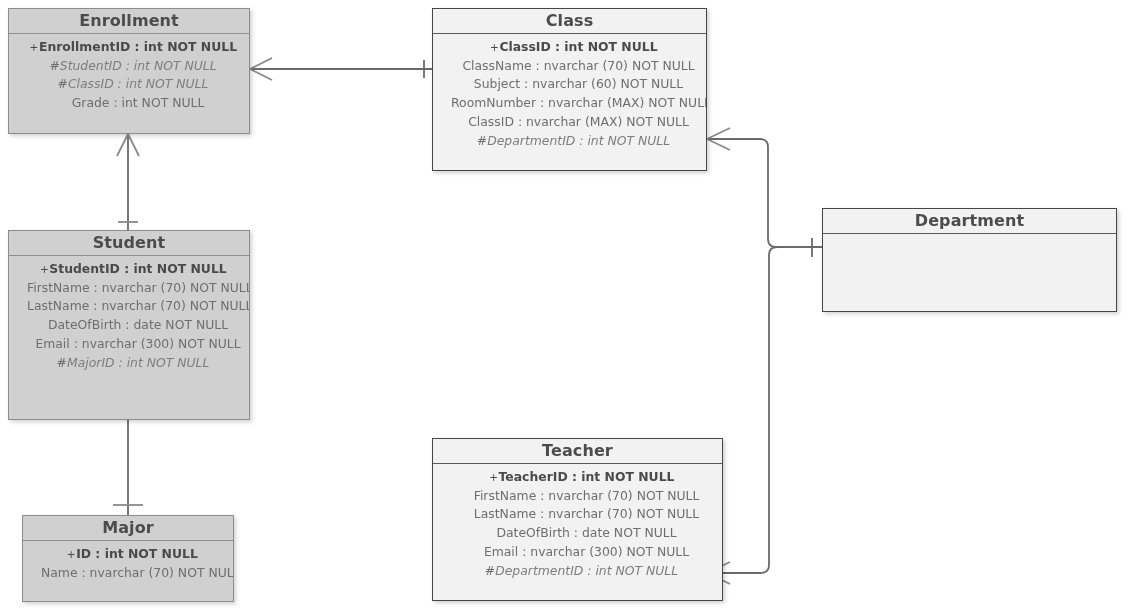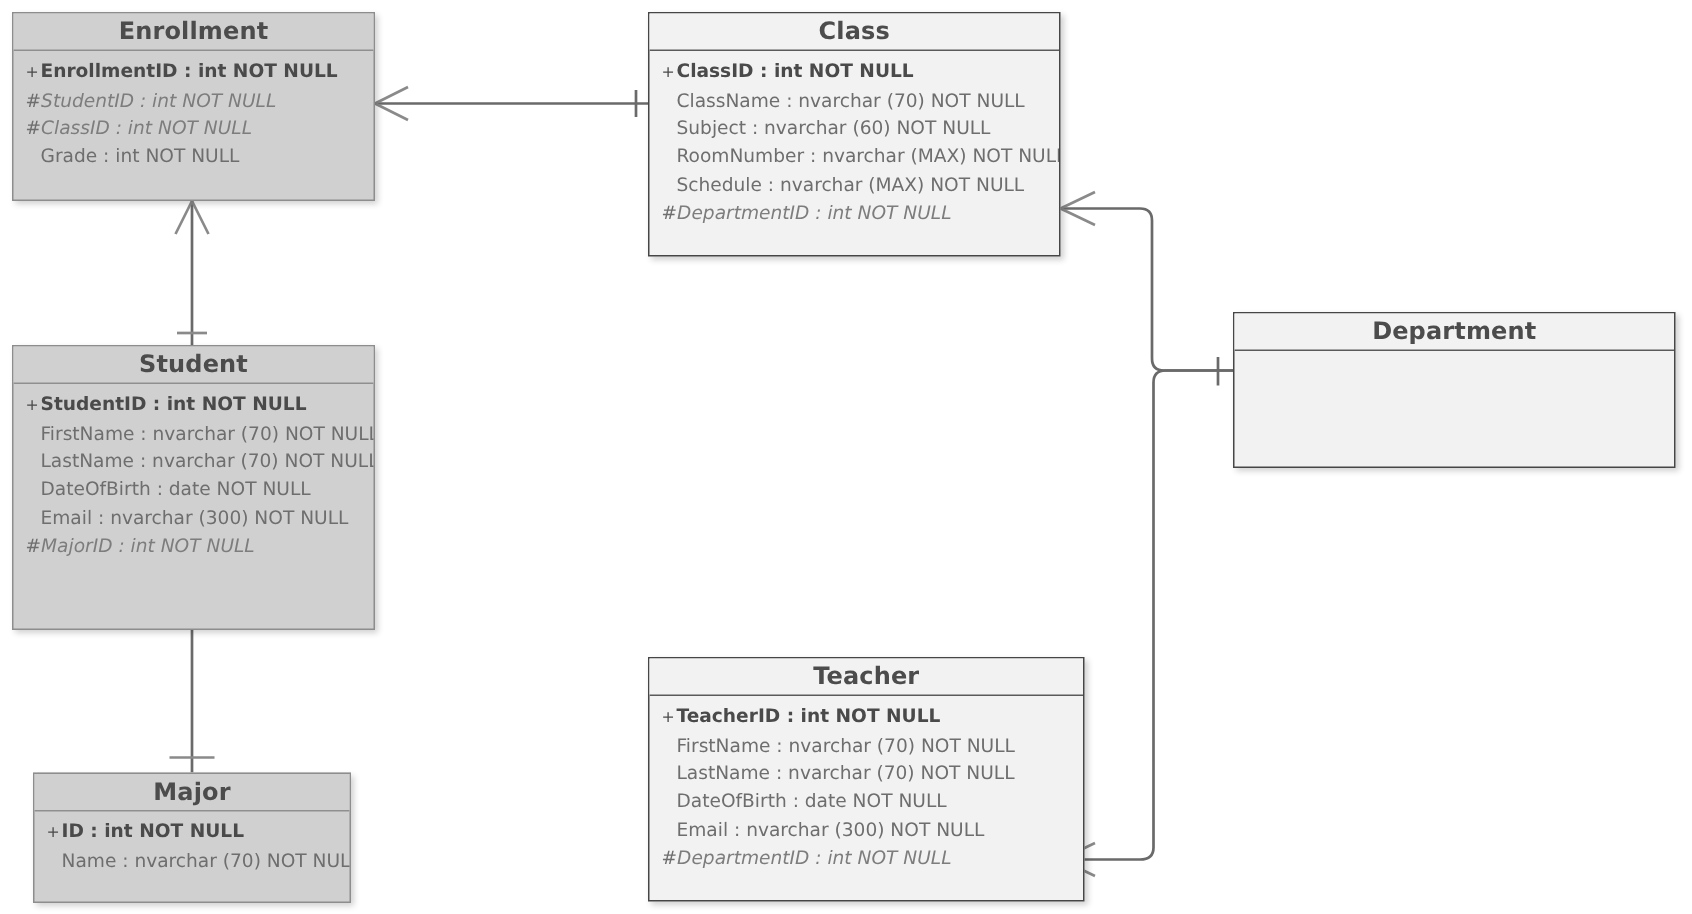--- a/index.html
+++ b/index.html
@@ -63,20 +63,21 @@
     box-sizing: border-box;
     padding: 4px 0 6px 0;
   }
   .attr {
     font-size: 12.4px;
     line-height: 18.7px;
     color: #6e6e6e;
     padding-left: 8px;
     white-space: nowrap;
     overflow: hidden;
+    text-align: center;
   }
   .attr .marker {
     display: inline-block;
     min-width: 10px;
     color: #6e6e6e;
   }
   .attr.pk {
     font-weight: bold;
     color: #4a4a4a;
   }
@@ -174,21 +175,21 @@
         <div class="attr fk"><span class="marker">#</span><span>MajorID : int NOT NULL</span></div>
       </div>
     </div>
     <div class="entity light" style="left: 432px; top: 8px; width: 275px; height: 163px;">
       <div class="entity-header">Class</div>
       <div class="entity-body">
         <div class="attr pk"><span class="marker">+</span><span>ClassID : int NOT NULL</span></div>
         <div class="attr plain"><span class="marker"></span><span>ClassName : nvarchar (70)  NOT NULL</span></div>
         <div class="attr plain"><span class="marker"></span><span>Subject : nvarchar (60)  NOT NULL</span></div>
         <div class="attr plain"><span class="marker"></span><span>RoomNumber : nvarchar (MAX)  NOT NULL</span></div>
-        <div class="attr plain"><span class="marker"></span><span>Schedule : nvarchar (MAX)  NOT NULL</span></div>
+        <div class="attr plain"><span class="marker"></span><span>ClassID : nvarchar (MAX)  NOT NULL</span></div>
         <div class="attr fk"><span class="marker">#</span><span>DepartmentID : int NOT NULL</span></div>
       </div>
     </div>
     <div class="entity shaded" style="left: 8px; top: 8px; width: 242px; height: 126px;">
       <div class="entity-header">Enrollment</div>
       <div class="entity-body">
         <div class="attr pk"><span class="marker">+</span><span>EnrollmentID : int NOT NULL</span></div>
         <div class="attr fk"><span class="marker">#</span><span>StudentID : int NOT NULL</span></div>
         <div class="attr fk"><span class="marker">#</span><span>ClassID : int NOT NULL</span></div>
         <div class="attr plain"><span class="marker"></span><span>Grade : int NOT NULL</span></div>

